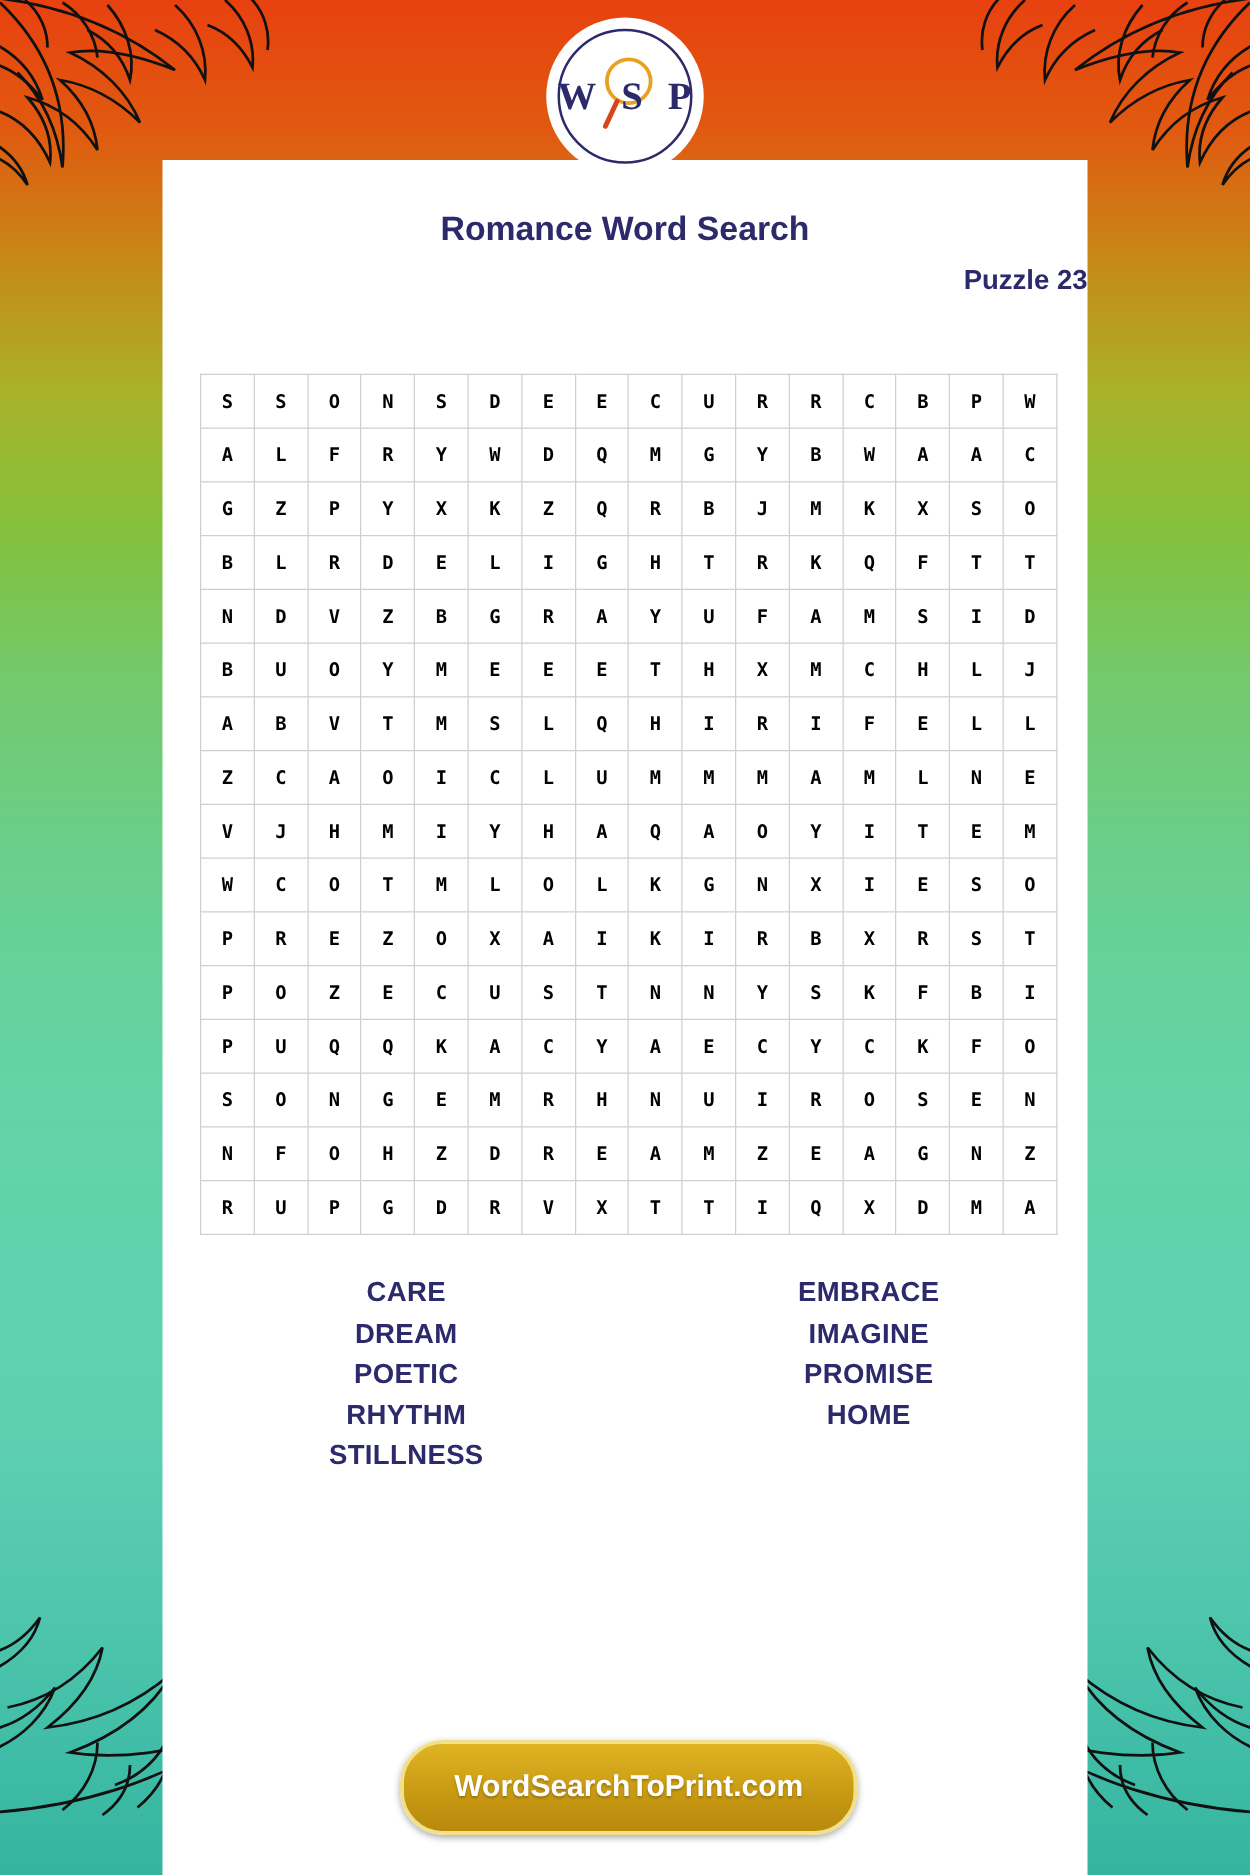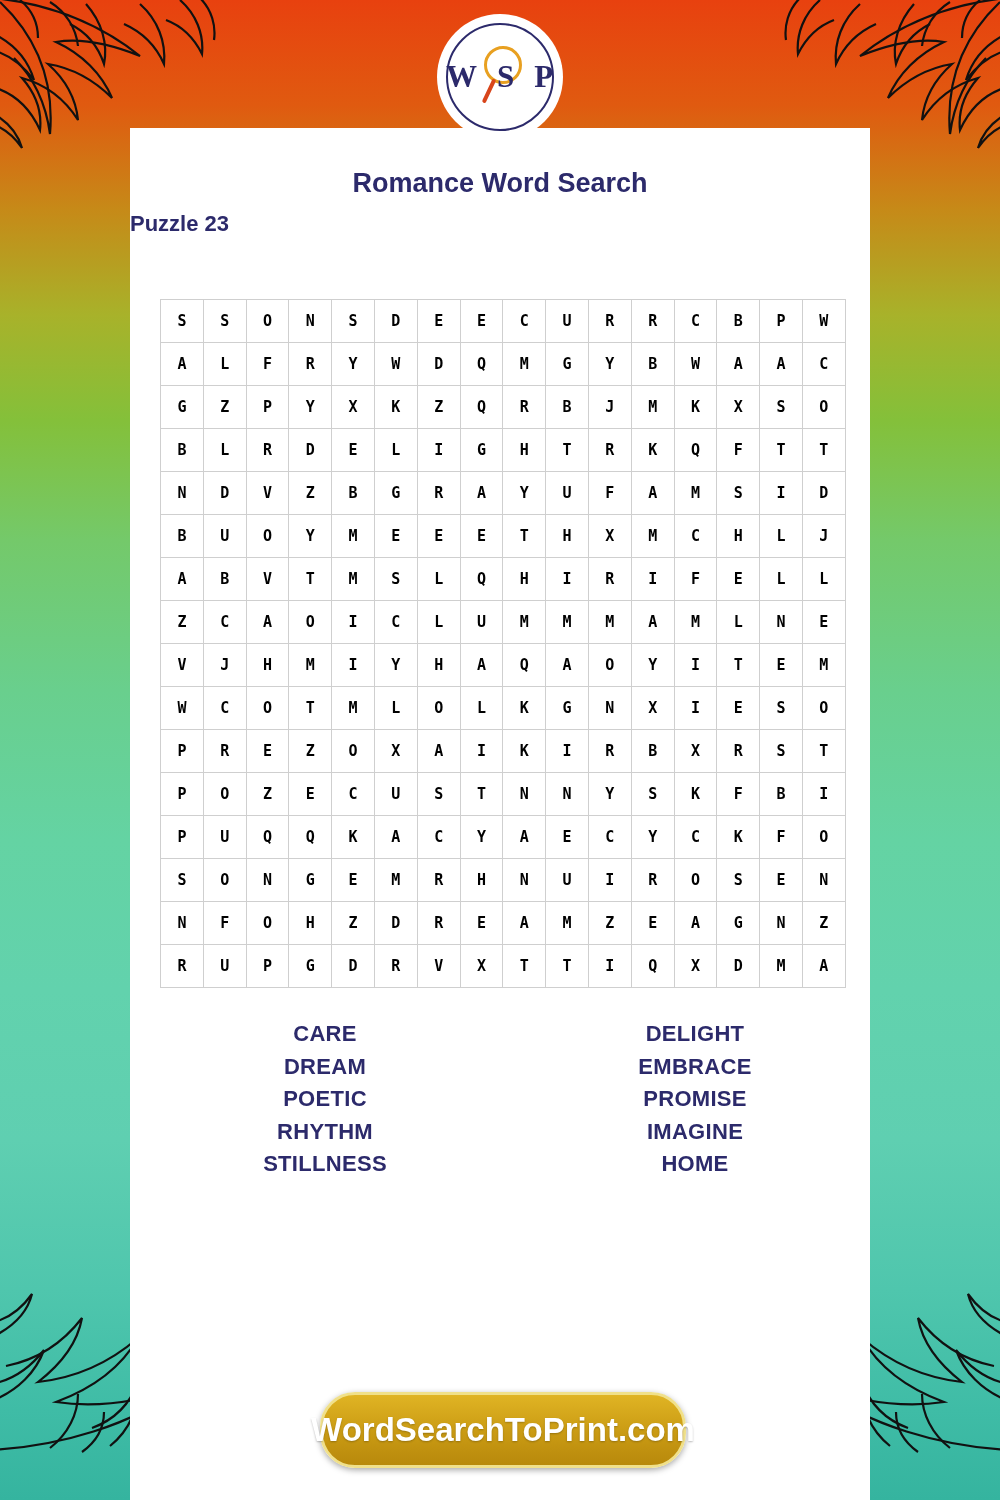--- a/index.html
+++ b/index.html
@@ -119,21 +119,21 @@
     text-align: center;
     font-size: 27px;
     font-weight: bold;
     color: #2c2a6b;
   }
   #subtitle {
     position: absolute;
     top: 83px;
     left: 0;
     width: 740px;
-    text-align: left;
+    text-align: right;
     font-size: 22px;
     font-weight: bold;
     color: #2c2a6b;
   }
 
   
   #grid {
     position: absolute;
     left: 30px;
     top: 171px;
@@ -183,21 +183,21 @@
     border-radius: 35px;
     background: linear-gradient(180deg, #e0b424 0%, #c99a13 55%, #b8890c 100%);
     border: 3px solid #f0e08a;
     box-shadow: 0 2px 6px rgba(0,0,0,0.35);
     display: flex;
     align-items: center;
     justify-content: center;
     z-index: 6;
   }
   #footer-btn span {
-    font-size: 33px;
+    font-size: 24px;
     font-weight: bold;
     color: #ffffff;
     text-shadow: 0 1px 2px rgba(0,0,0,0.25);
     text-align: center;
   }
 </style>
 </head>
 <body>
 
 <div id="page">
@@ -572,24 +572,23 @@
 
     <div id="words">
       <div class="wordcol" id="wordcol-left">
           <div class="word">CARE</div>
           <div class="word">DREAM</div>
           <div class="word">POETIC</div>
           <div class="word">RHYTHM</div>
           <div class="word">STILLNESS</div>
         </div>
       <div class="wordcol" id="wordcol-right">
-          <div class="word">DELIGHT</div>
           <div class="word">EMBRACE</div>
+          <div class="word">IMAGINE</div>
           <div class="word">PROMISE</div>
-          <div class="word">IMAGINE</div>
           <div class="word">HOME</div>
         </div>
     </div>
   </div>
 
   <div id="footer-btn">
     <span>WordSearchToPrint.com</span>
   </div>
 
 </div>

